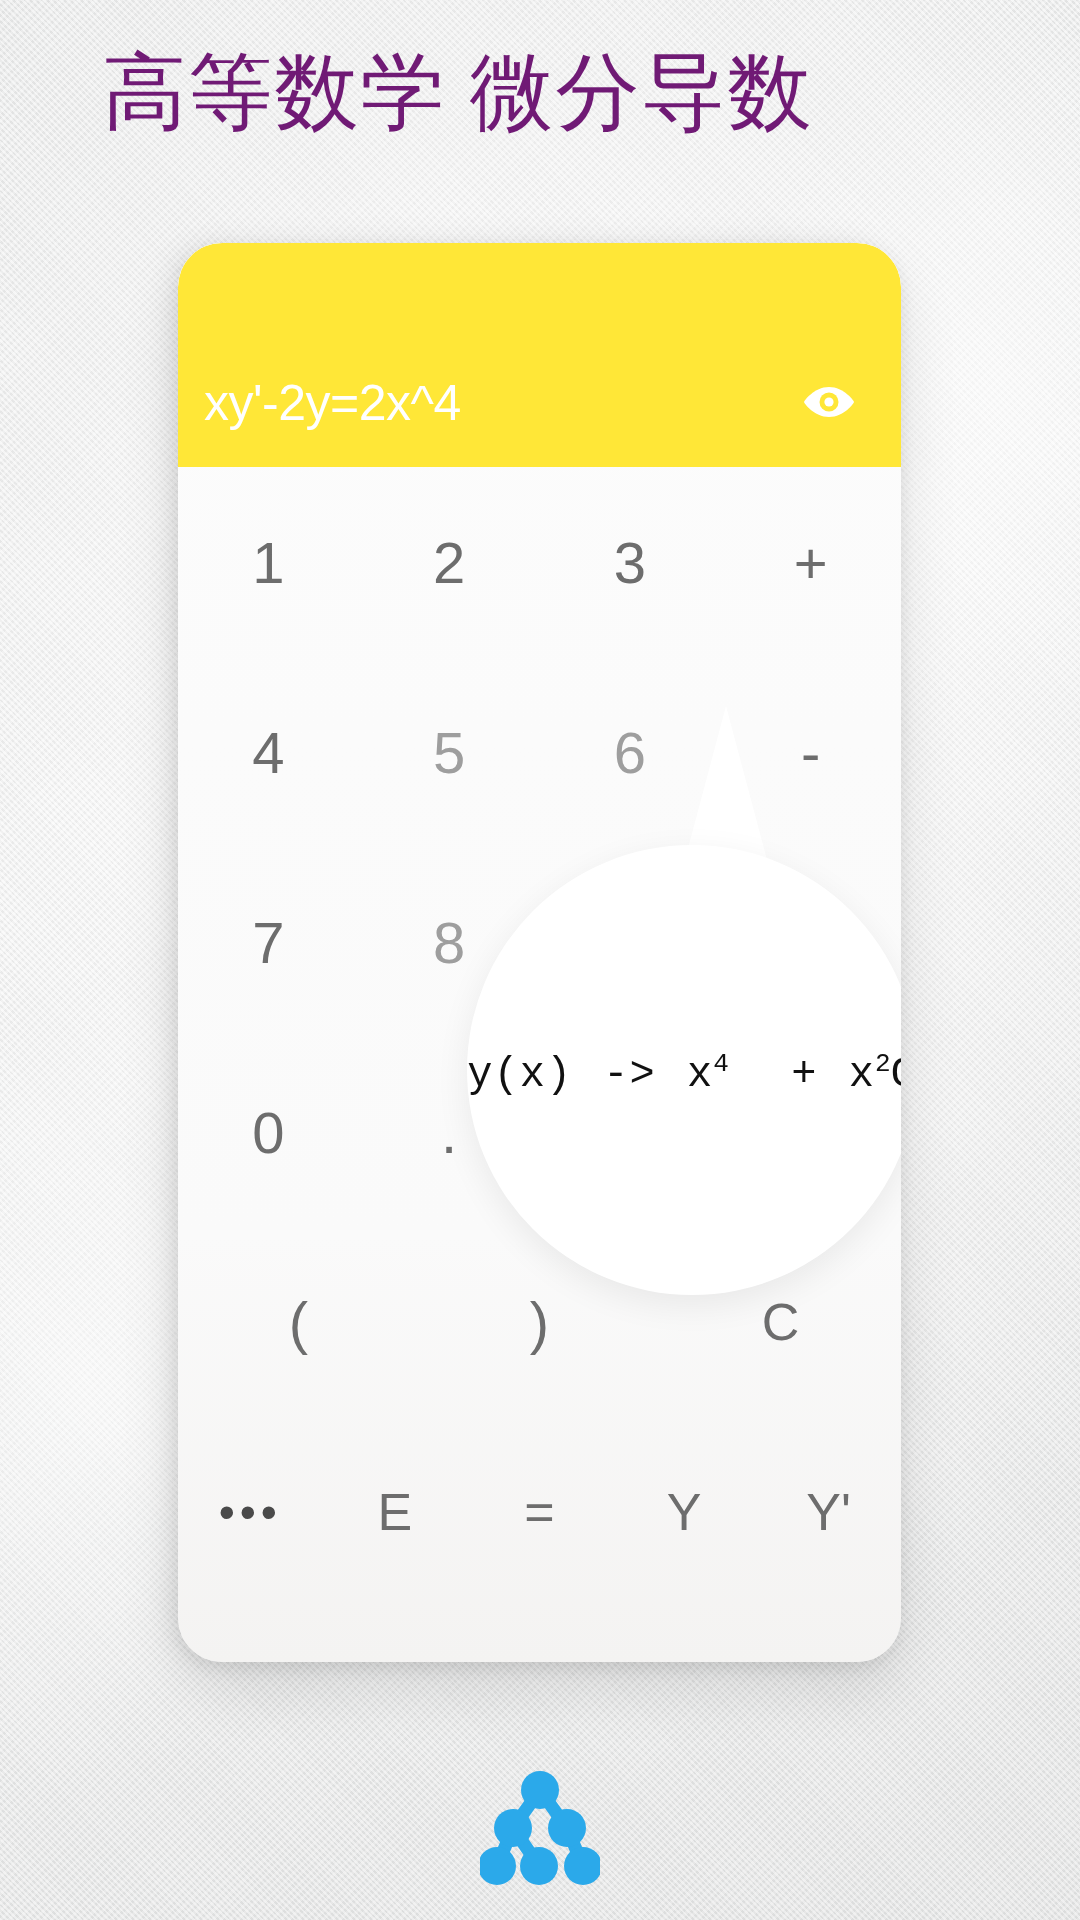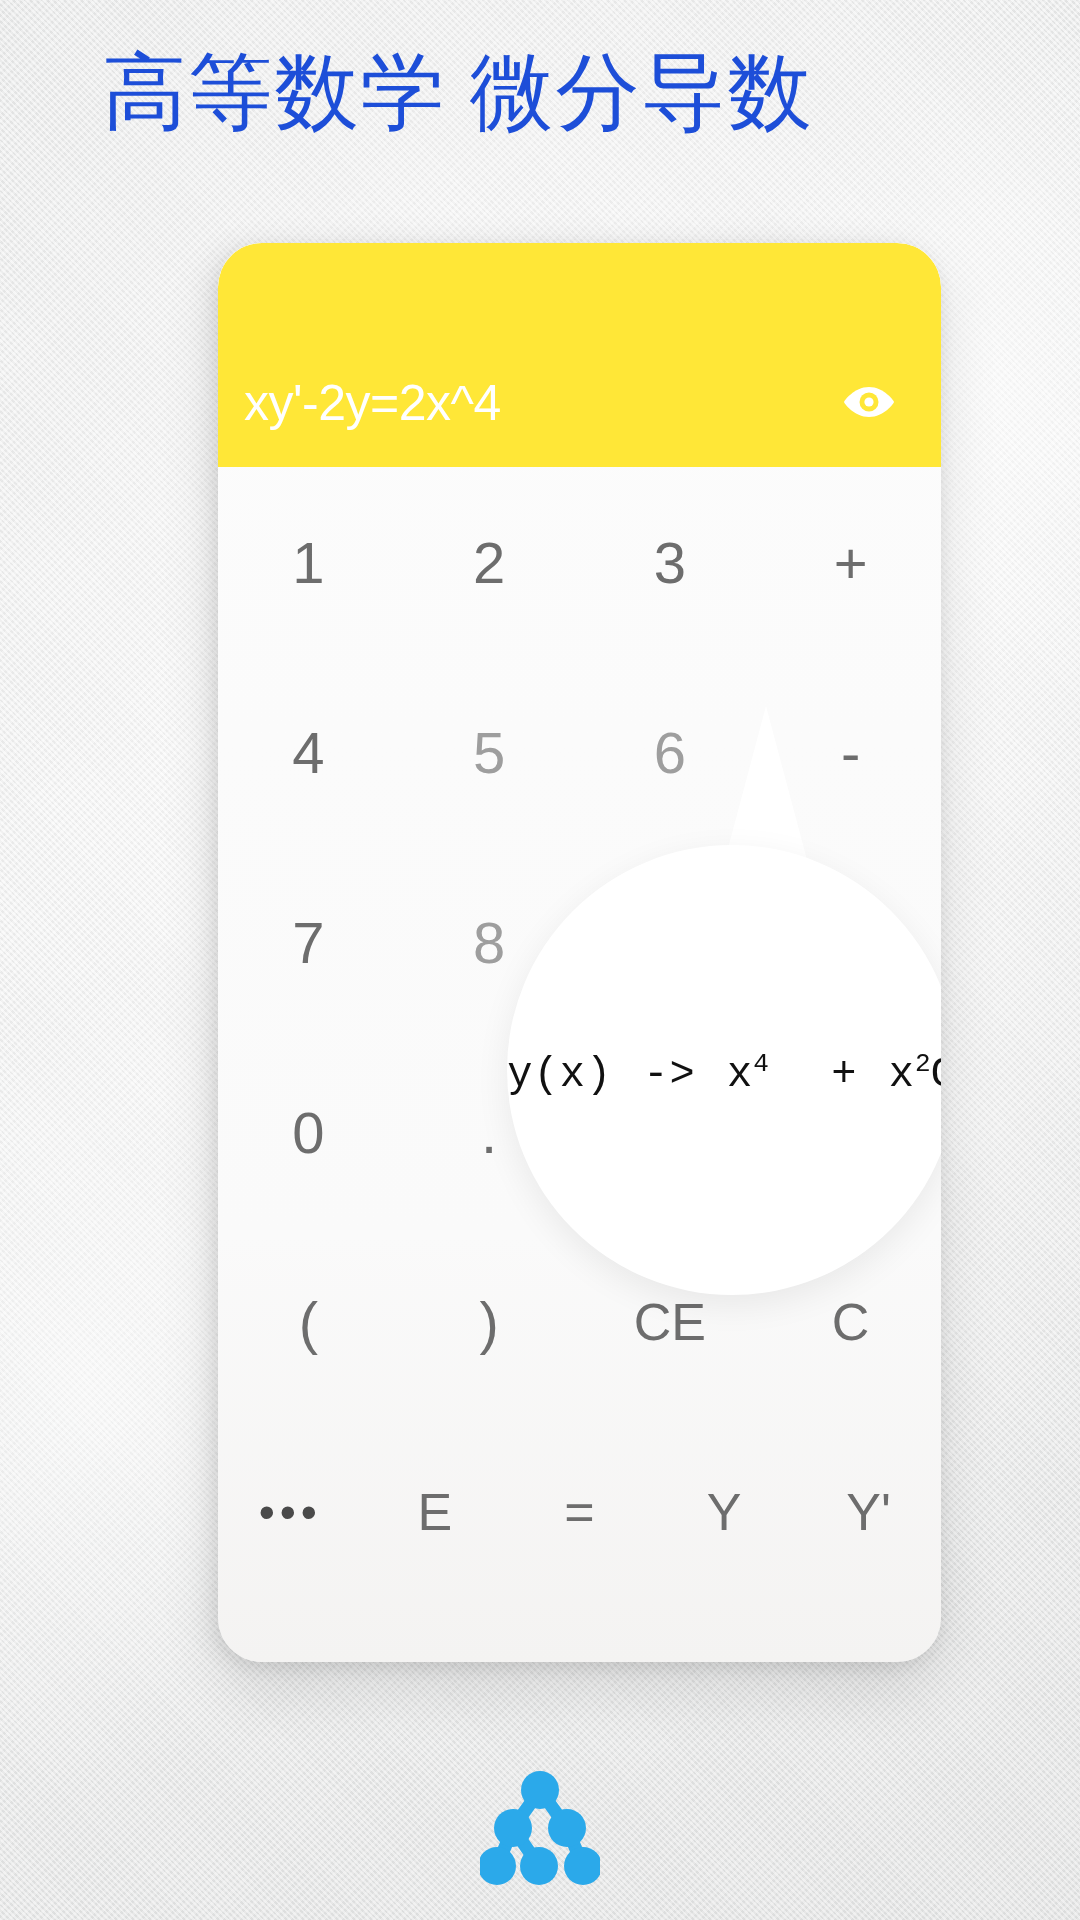--- a/index.html
+++ b/index.html
@@ -38,40 +38,39 @@
   
   #headline {
     position: absolute;
     top: 46px;
     left: 0;
     width: 916px;
     text-align: center;
     font-family: "Liberation Serif", "DejaVu Serif", serif;
     font-size: 84px;
     line-height: 1.12;
-    color: #1d4ed8;
+    color: #701a75;
     letter-spacing: 2px;
     white-space: pre;
   }
 
   
   #phone-card {
     position: absolute;
     left: 178px;
     top: 243px;
     width: 723px;
     height: 1419px;
     border-radius: 44px;
     background: linear-gradient(180deg, #fcfcfc 0%, #fafafa 70%, #f4f3f2 100%);
     box-shadow:
       0 26px 60px rgba(0,0,0,0.10),
       0 6px 18px rgba(0,0,0,0.06),
       -10px 0 26px rgba(0,0,0,0.05);
     overflow: hidden;
-    margin-left: 40px;
   }
 
   
   #input-header {
     position: absolute;
     left: 0;
     top: 0;
     width: 723px;
     height: 224px;
     background: #ffe737;
@@ -234,21 +233,20 @@
     <div class="key-row" style="top:570px;">
       <div class="key">0</div>
       <div class="key">.</div>
       <div class="key">X</div>
       <div class="key">÷</div>
     </div>
 
     <div class="key-row" style="top:760px;">
       <div class="key">(</div>
       <div class="key">)</div>
-      <div class="key small">CE</div>
       <div class="key small">C</div>
     </div>
 
     <div class="key-row" style="top:950px;">
       <div class="key dots">•••</div>
       <div class="key small">E</div>
       <div class="key small">=</div>
       <div class="key small">Y</div>
       <div class="key small">Y'</div>
     </div>

